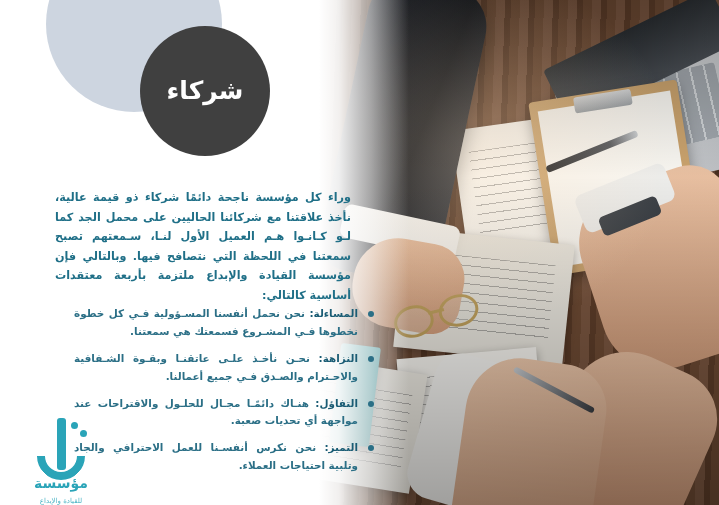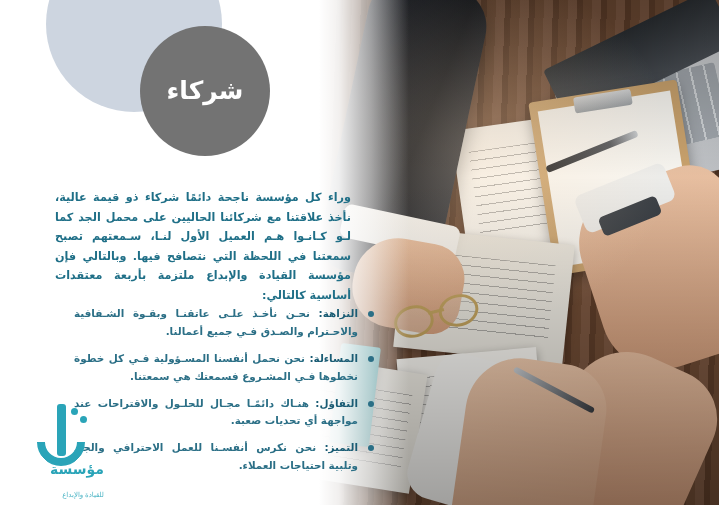--- a/index.html
+++ b/index.html
@@ -250,21 +250,21 @@
     top: -64px; left: 46px;
     width: 176px; height: 176px;
     border-radius: 50%;
     background: #cdd5e0;
   }
   .circle-teal {
     position: absolute;
     top: 26px; left: 140px;
     width: 130px; height: 130px;
     border-radius: 50%;
-    background: #737373;
+    background: #404040;
     display: flex;
     flex-direction: column;
     align-items: center;
     justify-content: center;
     color: #ffffff;
     line-height: 1.15;
   }
   .circle-teal .t1 {
     font-size: 25px;
     font-weight: bold;
@@ -309,22 +309,23 @@
     right: 0; top: 6px;
     width: 6px; height: 6px;
     border-radius: 50%;
     background: #2b6f86;
   }
   .bullet .lead { color: #1a5c74; }
 
   
   .logo {
     position: absolute;
-    left: 18px; bottom: 6px;
+    left: 18px; bottom: 0;
     width: 86px;
+    text-align: center;
     color: #2aa4b8;
   }
   .logo .mark {
     position: relative;
     width: 56px; height: 56px;
     margin: 0 auto 3px auto;
   }
   .logo .mark .stem {
     position: absolute;
     left: 24px; top: 2px;
@@ -353,22 +354,21 @@
   .logo .mark .dot2 { left: 47px; top: 14px; }
   .logo .name {
     font-size: 14px;
     font-weight: bold;
     color: #2aa4b8;
     letter-spacing: .5px;
   }
   .logo .tag {
     font-size: 7px;
     color: #4fb6c6;
-    margin-top: 14px;
-    font-family: Liberation Serif, serif;
+    margin-top: 6px;
   }
 </style>
 </head>
 <body>
 
 <div class="page">
 
   <div class="photo">
     <div class="wood"></div>
 
@@ -415,27 +415,27 @@
   <div class="circle-grey"></div>
   <div class="circle-teal">
     <div class="t1">شركاء</div>
   </div>
 
   <div class="intro">وراء كل مؤسسة ناجحة دائمًا شركاء ذو قيمة عالية، نأخذ علاقتنا مع شركائنا الحاليين على محمل الجد كما لـو كـانـوا هـم العميل الأول لنـا، سـمعتهم تصبح سمعتنا في اللحظة التي نتصافح فيها. وبالتالي فإن مؤسسة القيادة والإبداع ملتزمة بأربعة معتقدات أساسية كالتالي:</div>
 
   <div class="bullets">
     <div class="bullet">
       <span class="dot"></span>
+      <span class="lead">المساءلة:</span>
+      <span>نحن نحمل أنفسنا المسـؤولية فـي كل خطوة نخطوها فـي المشـروع فسمعتك هي سمعتنا.</span>
+    </div>
+    <div class="bullet">
+      <span class="dot"></span>
       <span class="lead">النزاهة:</span>
       <span>نحـن نأخـذ علـى عاتقنـا وبقـوة الشـفافية والاحـترام والصـدق فـي جميع أعمالنا.</span>
-    </div>
-    <div class="bullet">
-      <span class="dot"></span>
-      <span class="lead">المساءلة:</span>
-      <span>نحن نحمل أنفسنا المسـؤولية فـي كل خطوة نخطوها فـي المشـروع فسمعتك هي سمعتنا.</span>
     </div>
     <div class="bullet">
       <span class="dot"></span>
       <span class="lead">التفاؤل:</span>
       <span>هنـاك دائمًـا مجـال للحلـول والاقتراحات عند مواجهة أي تحديات صعبة.</span>
     </div>
     <div class="bullet">
       <span class="dot"></span>
       <span class="lead">التميز:</span>
       <span>نحن نكرس أنفسـنا للعمل الاحترافي والجاد وتلبية احتياجات العملاء.</span>

